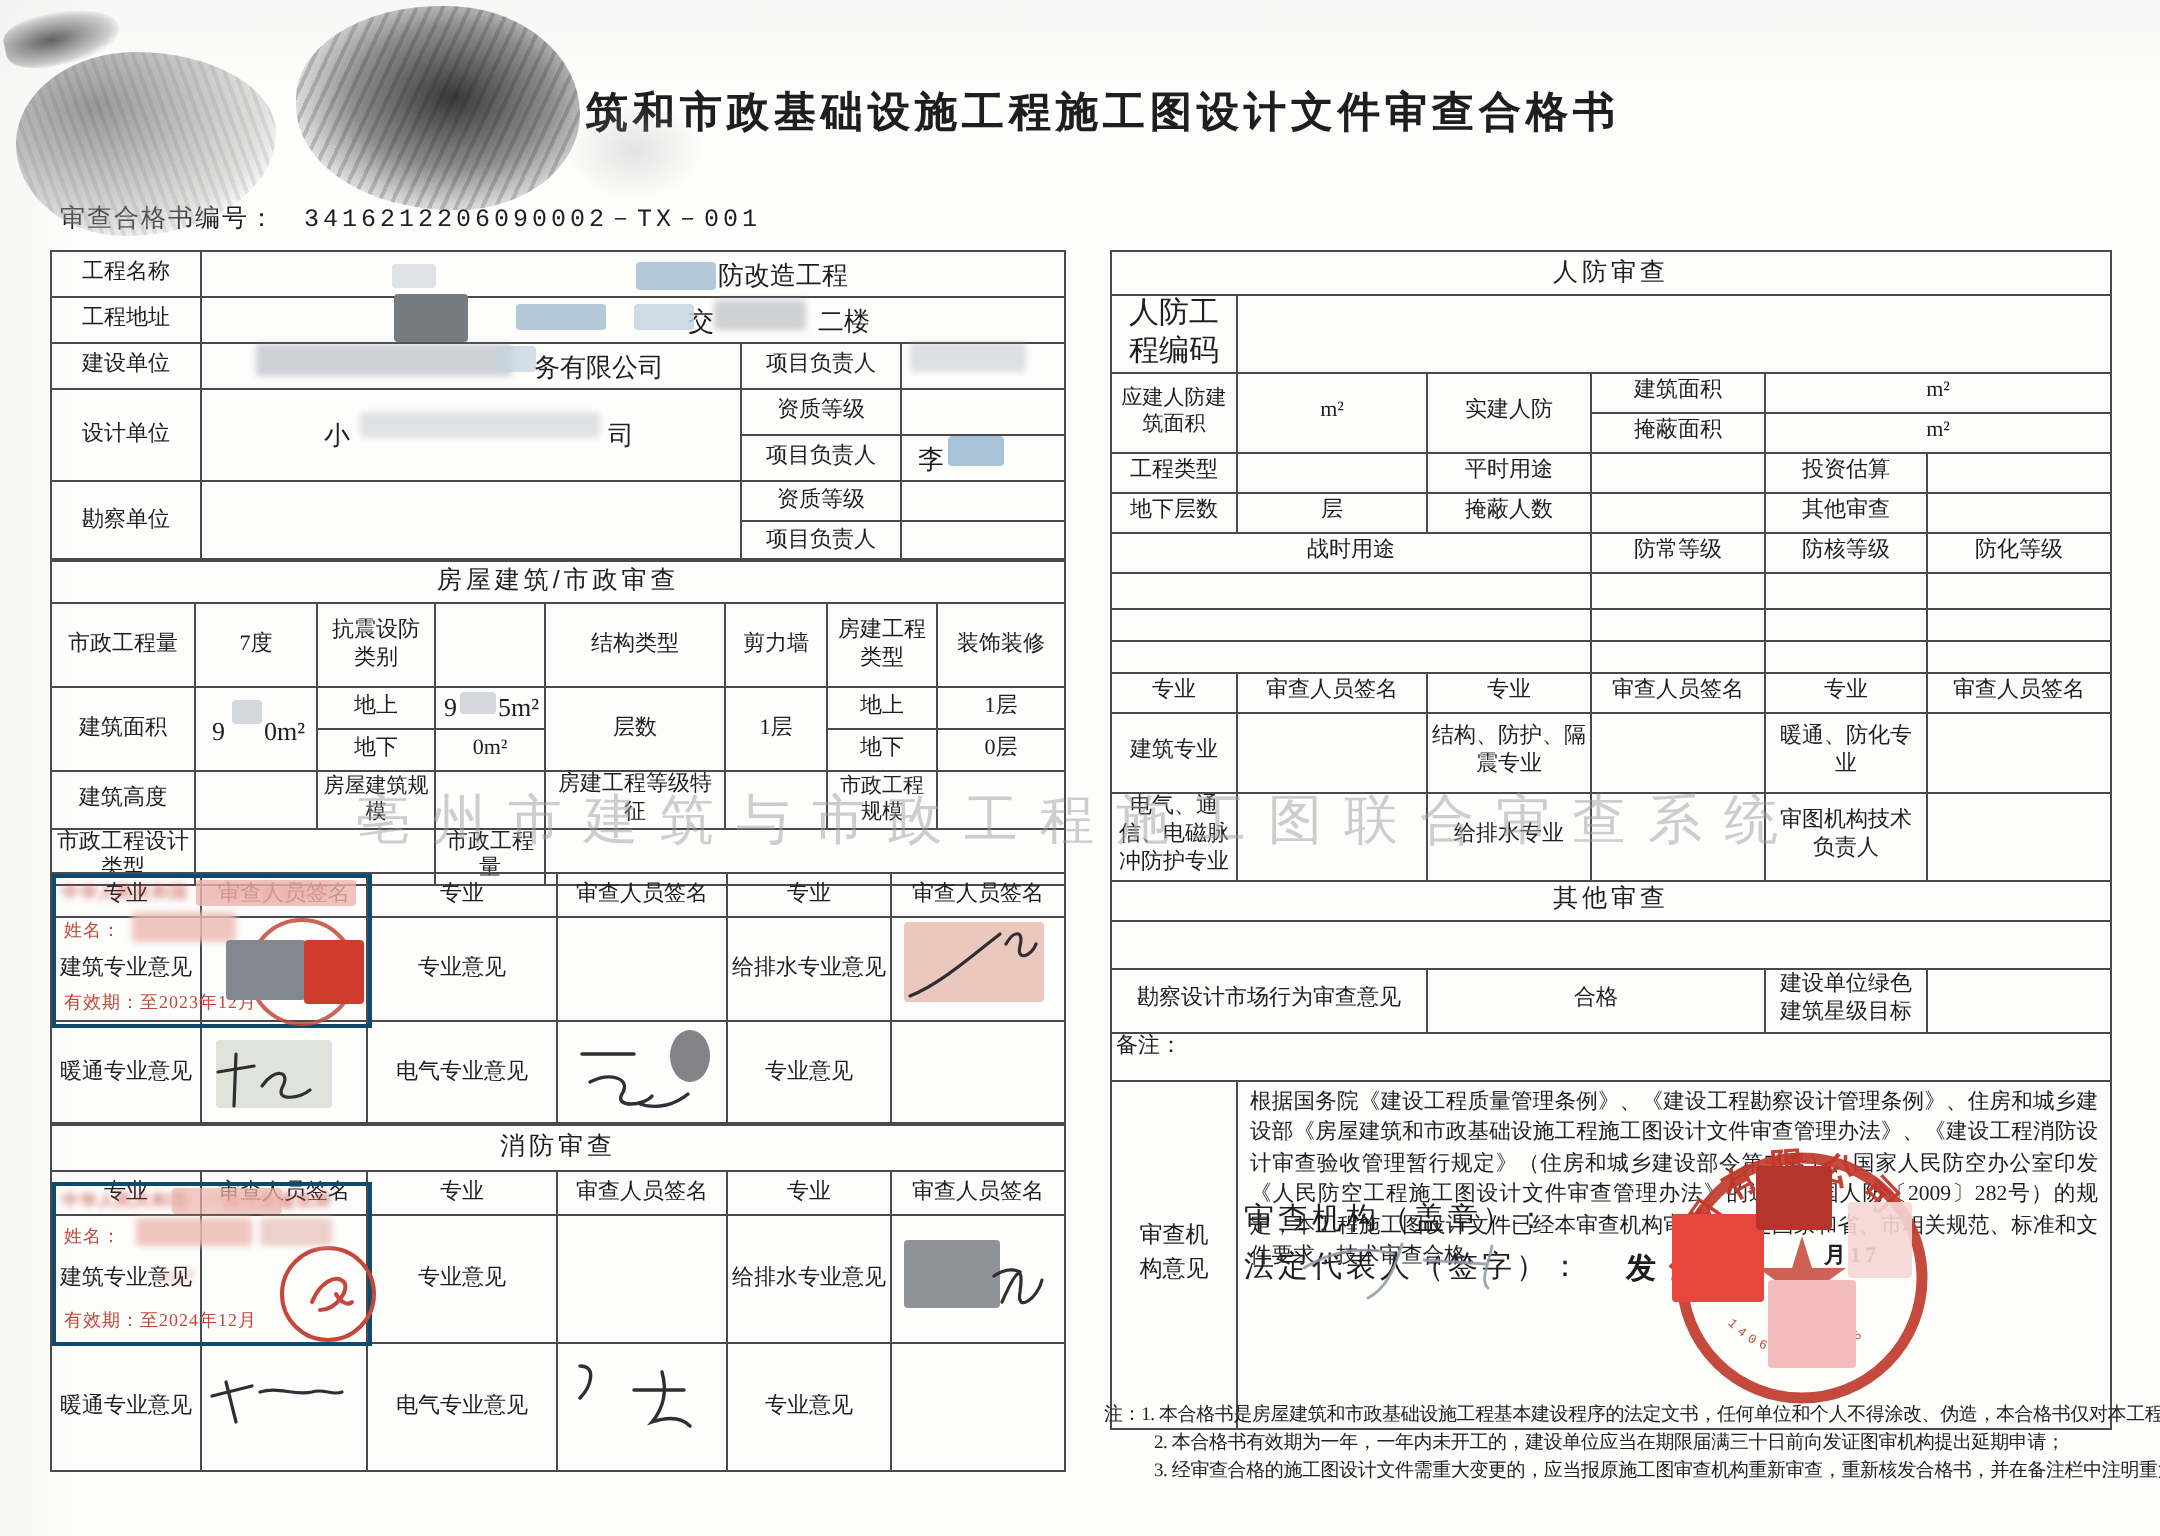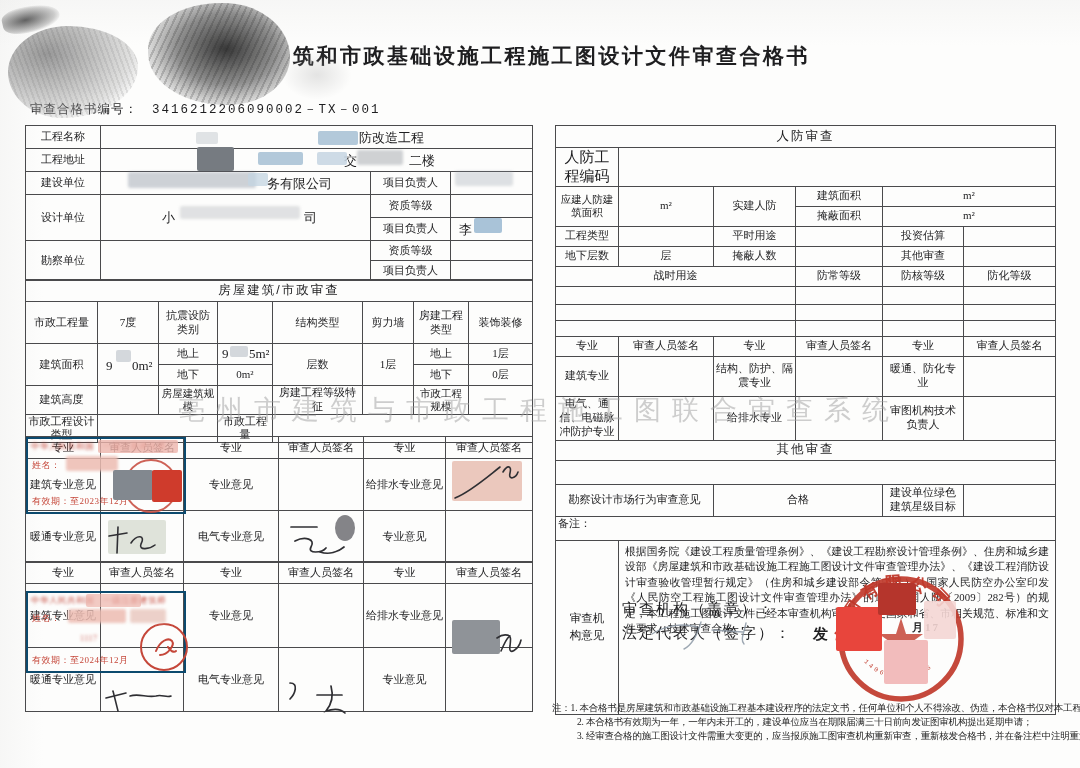--- a/index.html
+++ b/index.html
@@ -207,20 +207,23 @@
   <table style="left:25px;top:561px;width:507px;">
     <colgroup>
         <col style="width:75px">
         <col style="width:83px">
         <col style="width:95px">
         <col style="width:85px">
         <col style="width:82px">
         <col style="width:87px">
       </colgroup>
     <tbody>
+        <tr style="height:24px">
+          <td colspan="6" class="sec">消防审查</td>
+        </tr>
     <tr style="height:22px">
       <td>专业</td>
       <td>审查人员签名</td>
       <td>专业</td>
       <td>审查人员签名</td>
       <td>专业</td>
       <td>审查人员签名</td>
     </tr>
     <tr style="height:64px">
       <td>建筑专业意见</td>

